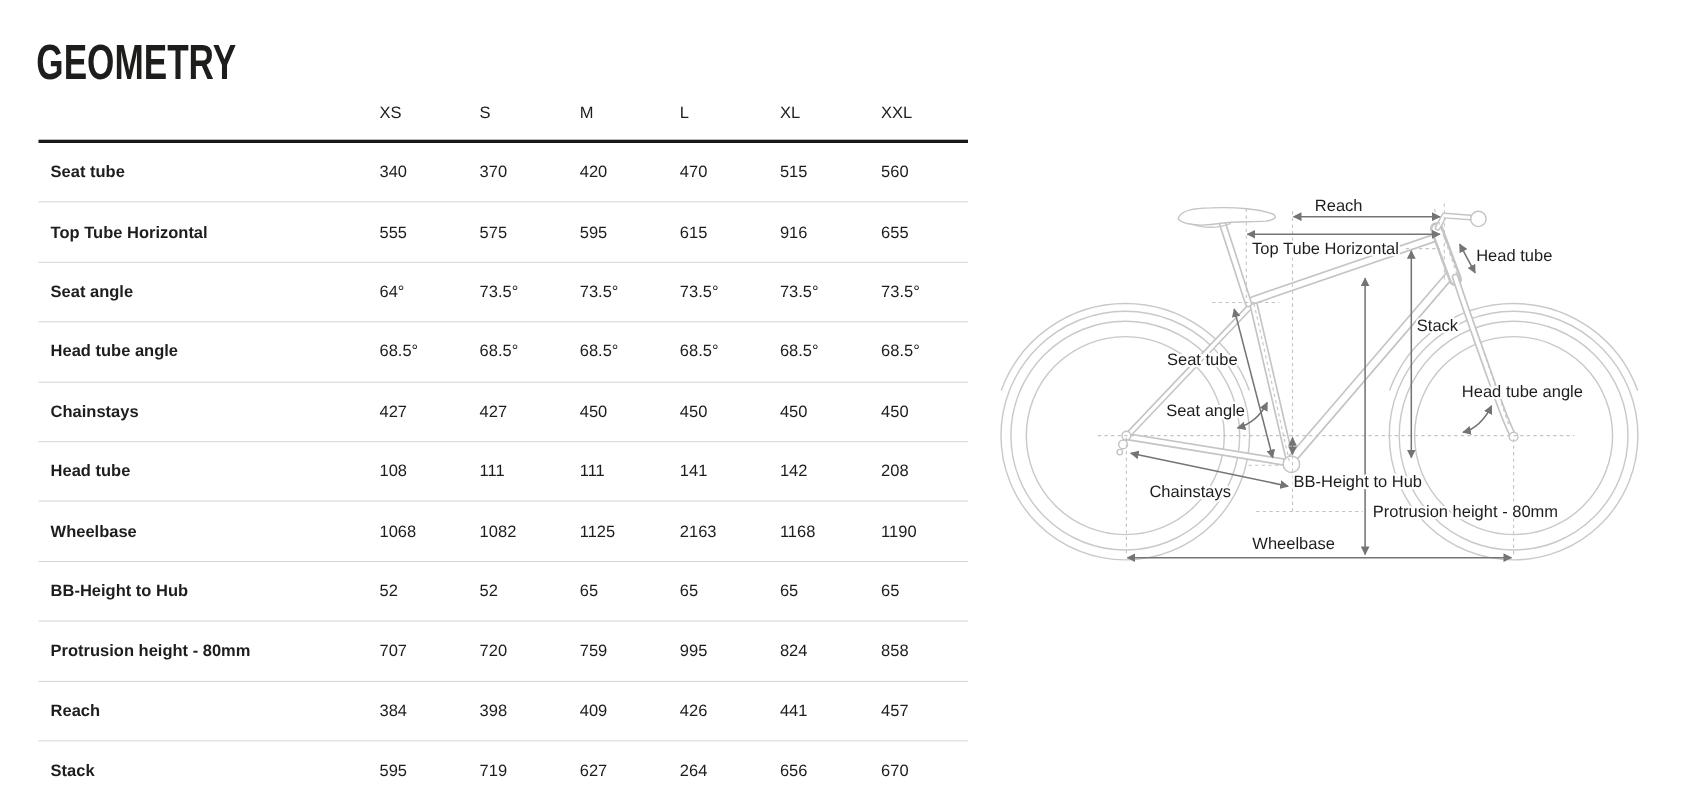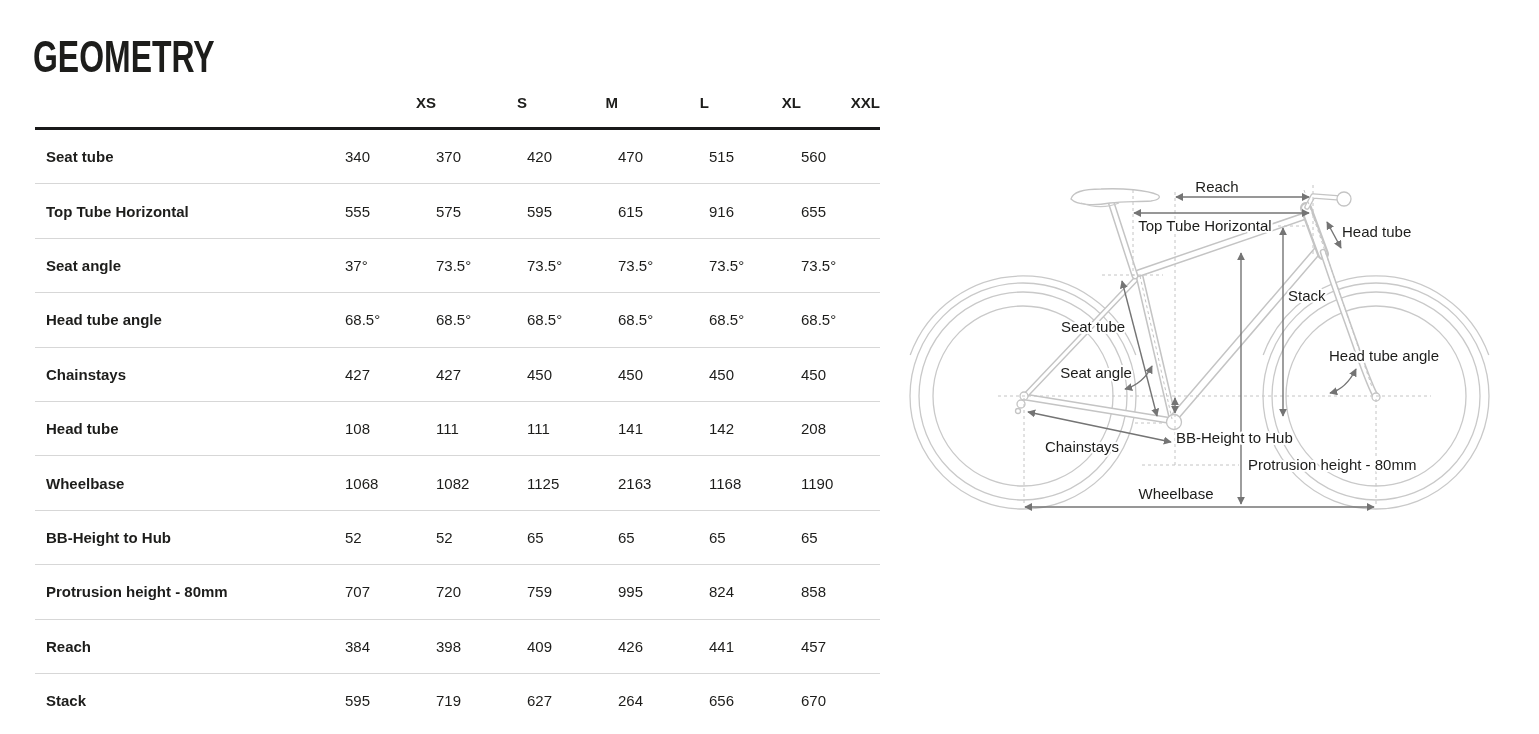--- a/index.html
+++ b/index.html
@@ -4,21 +4,21 @@
 <style>
   html,body{margin:0;padding:0;background:#ffffff;}
   .page{position:relative;width:1539px;height:722px;background:#fff;overflow:hidden;
         font-family:"Liberation Sans",sans-serif;color:#1d1d1b;}
   .title{position:absolute;left:33px;top:34px;margin:0;font-size:45px;line-height:45px;
          font-weight:700;letter-spacing:0px;transform:scaleX(0.71);transform-origin:left center;
          white-space:nowrap;}
   .geo-table{position:absolute;left:35px;top:88px;width:845px;}
   .ghead,.trow{display:grid;grid-template-columns:310px 91px 91px 91px 91px 92px auto;}
   .ghead{height:39px;border-bottom:3px solid #19191a;}
-  .hcell{padding-top:7px;font-size:15px;line-height:15px;font-weight:700;text-align:right;}
+  .hcell{padding-top:7px;font-size:15px;line-height:15px;font-weight:400;}
   .trow{height:53.4px;align-items:center;border-bottom:1px solid #d7d7d7;font-size:15px;}
   .trow:last-child{border-bottom:none;}
   .rlabel{font-weight:700;padding-left:11px;white-space:nowrap;}
   .vcell{font-weight:400;}
   .diagram{position:absolute;left:895px;top:145px;}
   .wl{fill:none;stroke:#c9c9c9;stroke-width:1.3;}
   .t1{fill:none;stroke:#c4c4c4;stroke-linecap:round;stroke-linejoin:round;}
   .t2{fill:none;stroke:#ffffff;stroke-linecap:round;stroke-linejoin:round;}
   .solidpart{fill:#ffffff;stroke:#c4c4c4;stroke-width:1.3;}
   .dash{fill:none;stroke:#c4c4c4;stroke-width:1;stroke-dasharray:3 3;}
@@ -58,21 +58,21 @@
           <div class="rlabel">Top Tube Horizontal</div>
           <div class="vcell">555</div>
           <div class="vcell">575</div>
           <div class="vcell">595</div>
           <div class="vcell">615</div>
           <div class="vcell">916</div>
           <div class="vcell">655</div>
         </div>
         <div class="trow">
           <div class="rlabel">Seat angle</div>
-          <div class="vcell">37°</div>
+          <div class="vcell">64°</div>
           <div class="vcell">73.5°</div>
           <div class="vcell">73.5°</div>
           <div class="vcell">73.5°</div>
           <div class="vcell">73.5°</div>
           <div class="vcell">73.5°</div>
         </div>
         <div class="trow">
           <div class="rlabel">Head tube angle</div>
           <div class="vcell">68.5°</div>
           <div class="vcell">68.5°</div>

